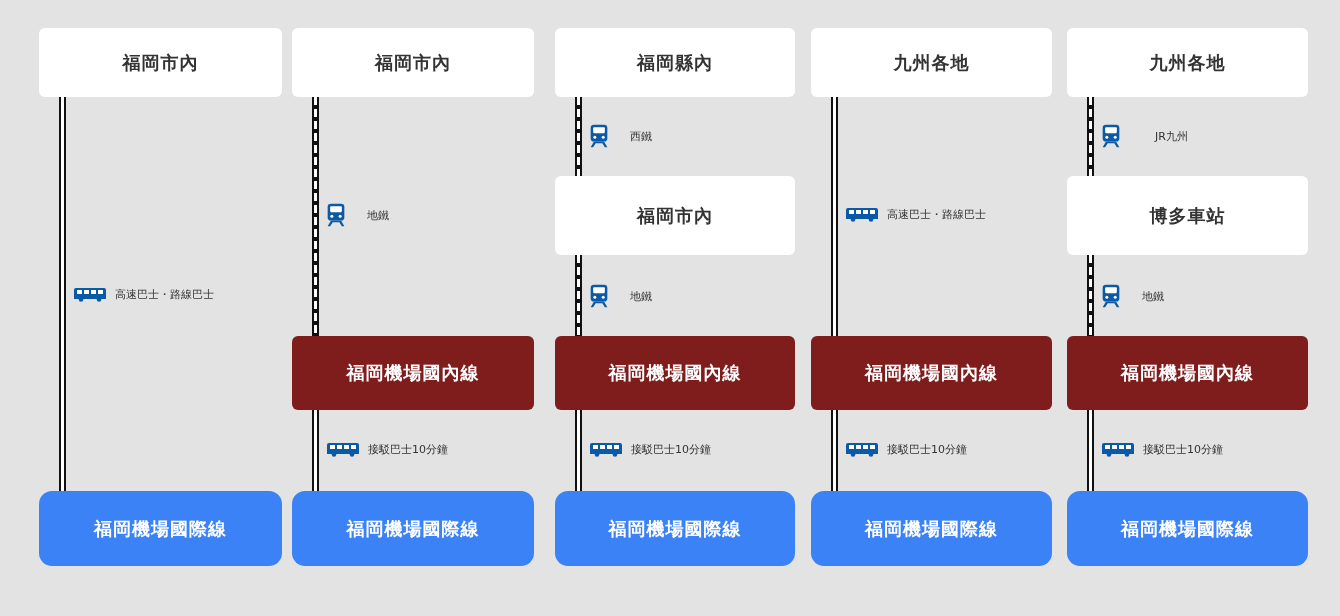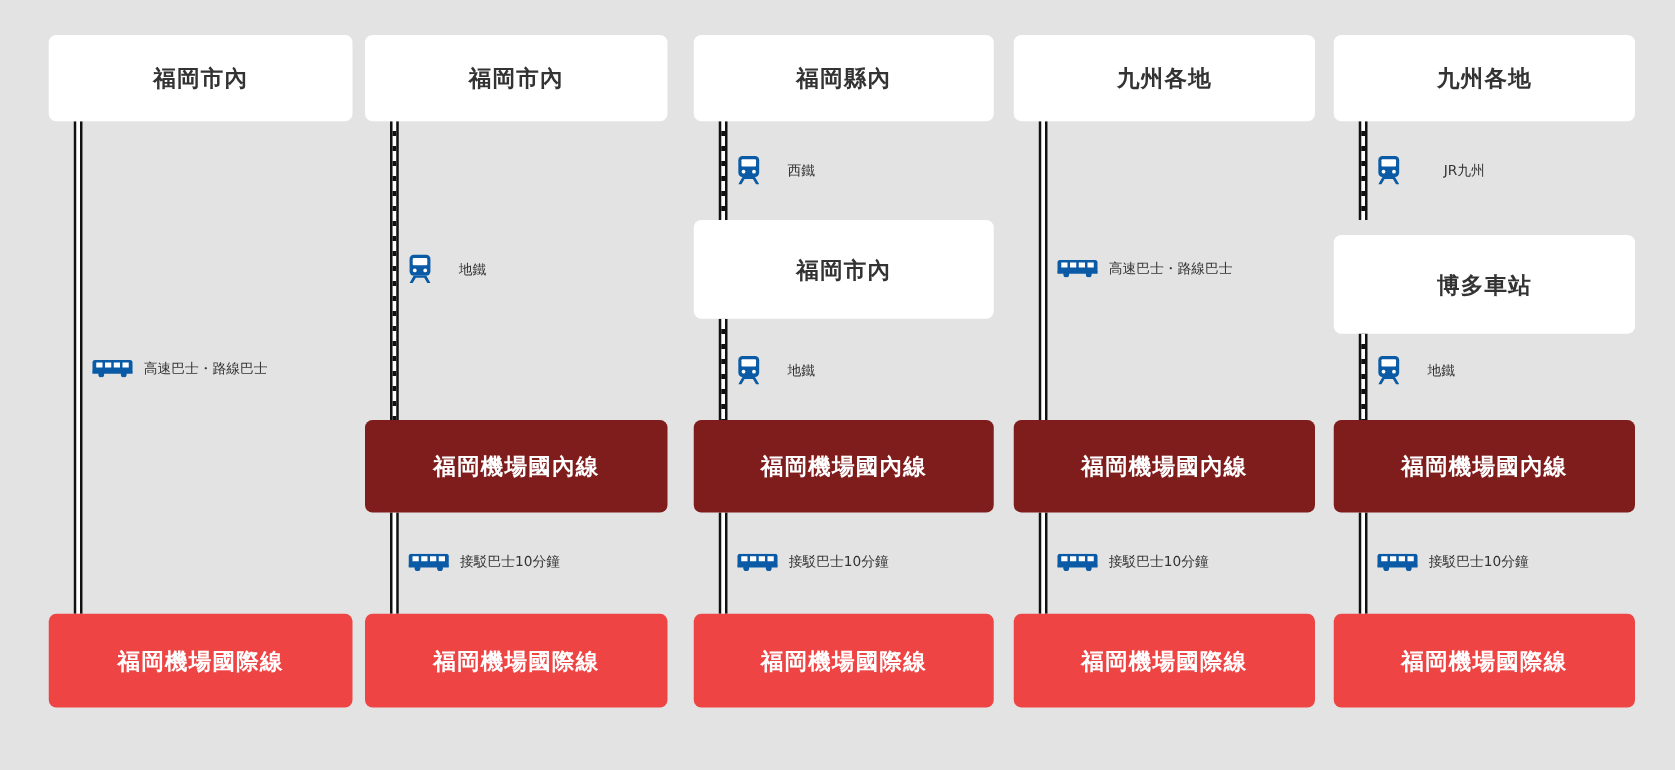--- a/index.html
+++ b/index.html
@@ -7,21 +7,21 @@
   body { position: relative; font-family: "DejaVu Sans", "Liberation Sans", sans-serif; }
   .col { position: absolute; top: 0; height: 616px; }
   .box {
     position: absolute; left: 0; right: 0;
     border-radius: 6px;
     display: flex; align-items: center; justify-content: center;
     font-weight: bold; font-size: 18px; letter-spacing: 1px;
   }
   .box.white { background: #ffffff; color: #333333; }
   .box.domestic { background: #7f1d1d; color: #ffffff; }
-  .box.intl { background: #ef4444; color: #ffffff; }
+  .box.intl { background: #3b82f6; color: #ffffff; border-radius: 13px; }
   .line { position: absolute; width: 7px; }
   .line.solid {
     border-left: 2px solid #111;
     border-right: 2px solid #111;
     background: #ffffff;
   }
   .line.dashed {
     border-left: 2px solid #111;
     border-right: 2px solid #111;
     background: repeating-linear-gradient(to bottom, #ffffff 0px, #ffffff 8px, #111 8px, #111 12px);
@@ -165,21 +165,21 @@
   <div class="line solid" style="left:20px;top:410px;height:81px;"></div>
   <div class="box white" style="top:28px;height:69px;">
     <span>九州各地</span>
   </div>
   <div class="seg" style="left:34px;top:124px;">
     <svg width="20" height="25">
         <use href="#sym-train"></use>
       </svg>
     <span class="lbl" style="margin-left:34px;">JR九州</span>
   </div>
-  <div class="box white" style="top:188px;height:79px;">
+  <div class="box white" style="top:176px;height:79px;">
     <span>博多車站</span>
   </div>
   <div class="seg" style="left:34px;top:284px;">
     <svg width="20" height="25">
         <use href="#sym-train"></use>
       </svg>
     <span class="lbl" style="margin-left:21px;">地鐵</span>
   </div>
   <div class="box domestic" style="top:336px;height:74px;">
     <span>福岡機場國內線</span>

